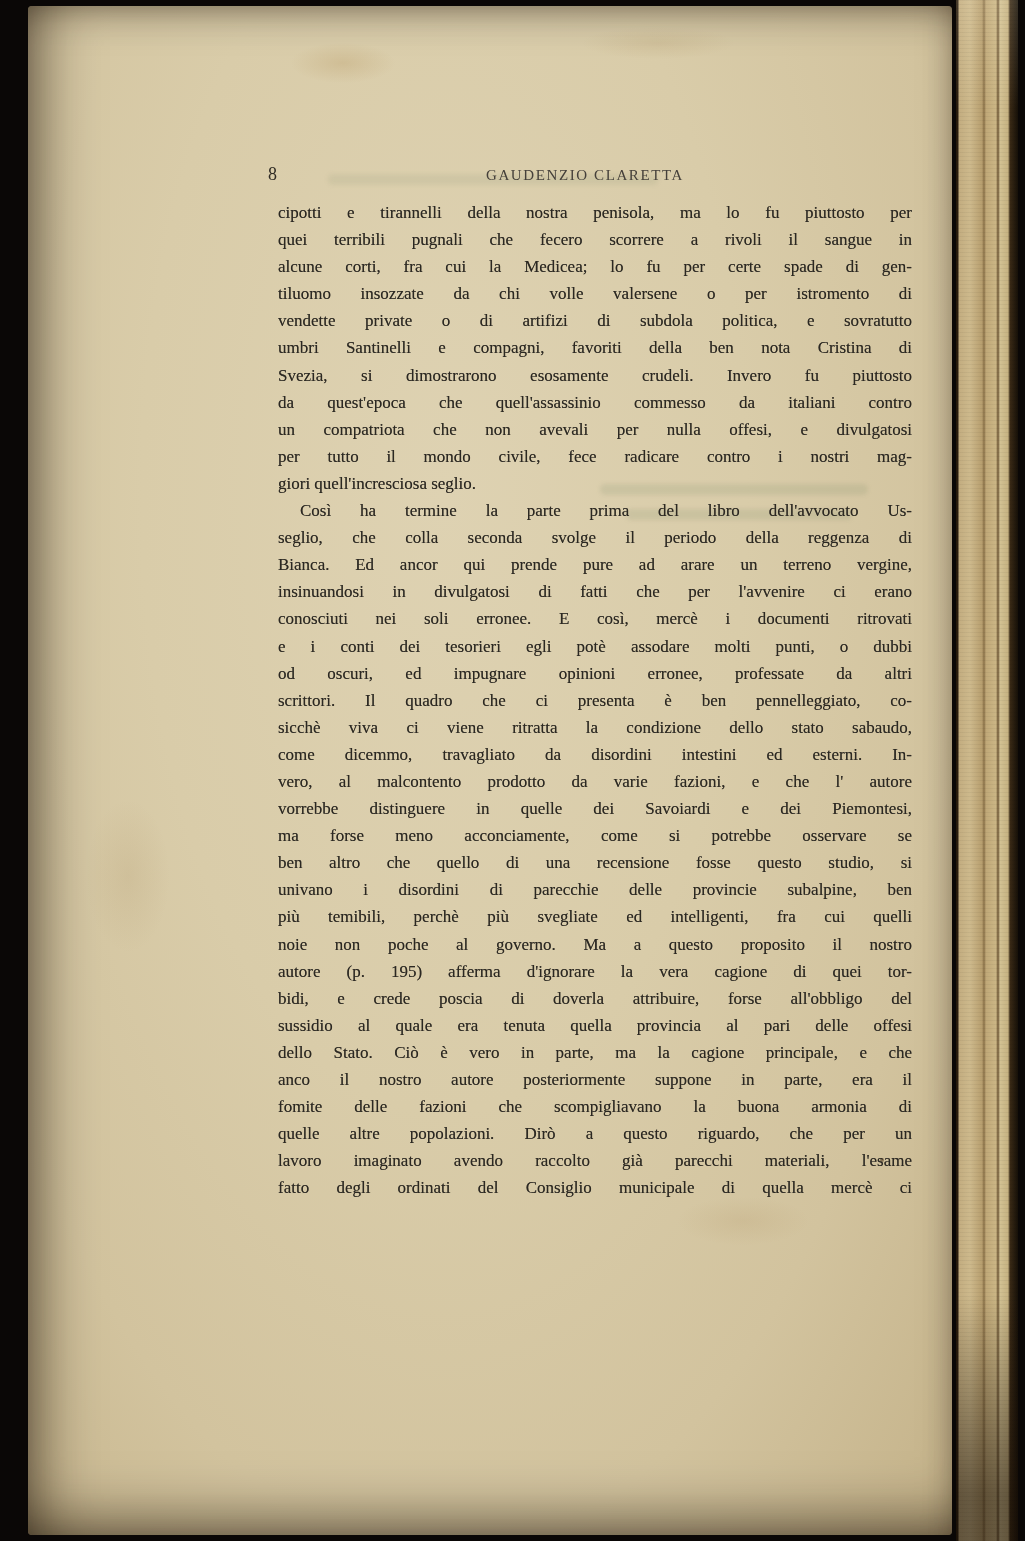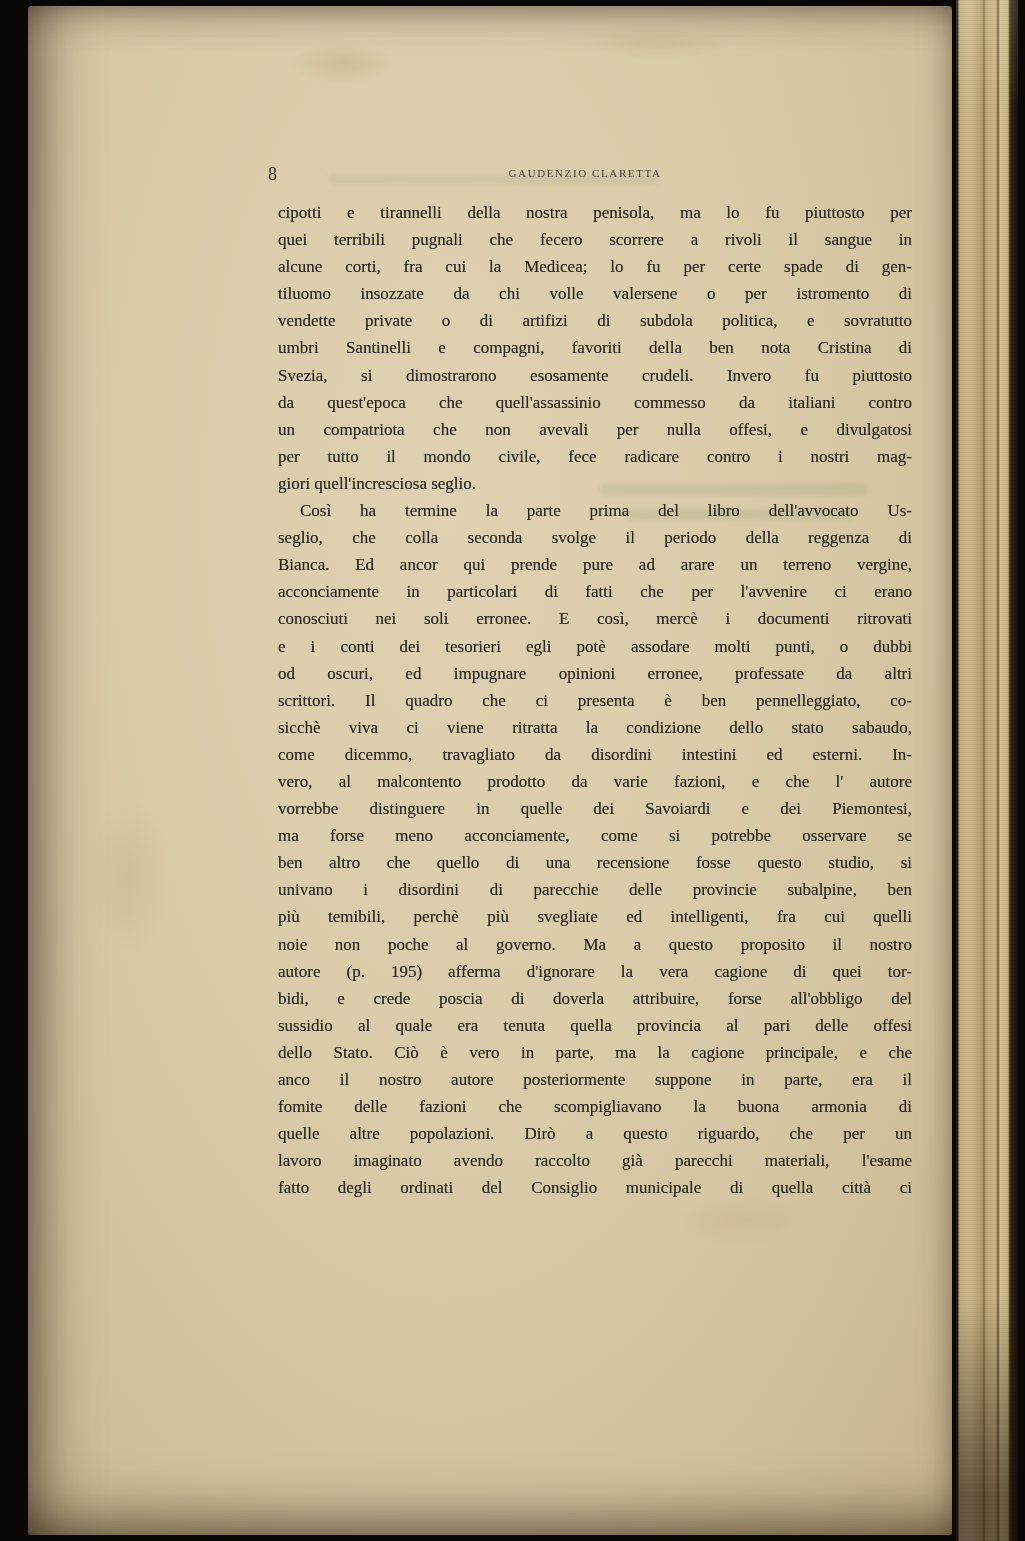--- a/index.html
+++ b/index.html
@@ -76,21 +76,21 @@
   .page-num {
     position: absolute;
     left: 0;
     top: 0;
     font-size: 18px;
     color: #2f2b24;
   }
   .running-title {
     display: block;
     text-align: center;
-    font-size: 11px;
+    font-size: 15px;
     letter-spacing: 1.6px;
     color: #45403a;
     padding-top: 3px;
   }
 
   
   .text-block {
     position: absolute;
     left: 240px;
     top: 193px;
@@ -158,21 +158,21 @@
         <div class="text-line">vendette private o di artifizi di subdola politica, e sovratutto</div>
         <div class="text-line">umbri Santinelli e compagni, favoriti della ben nota Cristina di</div>
         <div class="text-line">Svezia, si dimostrarono esosamente crudeli. Invero fu piuttosto</div>
         <div class="text-line">da quest'epoca che quell'assassinio commesso da italiani contro</div>
         <div class="text-line">un compatriota che non avevali per nulla offesi, e divulgatosi</div>
         <div class="text-line">per tutto il mondo civile, fece radicare contro i nostri mag-</div>
         <div class="text-line para-end">giori quell'incresciosa seglio.</div>
         <div class="text-line indent">Così ha termine la parte prima del libro dell'avvocato Us-</div>
         <div class="text-line">seglio, che colla seconda svolge il periodo della reggenza di</div>
         <div class="text-line">Bianca. Ed ancor qui prende pure ad arare un terreno vergine,</div>
-        <div class="text-line">acconciamente in particolari di fatti che per l'avvenire ci erano</div>
+        <div class="text-line">insinuandosi in divulgatosi di fatti che per l'avvenire ci erano</div>
         <div class="text-line">conosciuti nei soli erronee. E così, mercè i documenti ritrovati</div>
         <div class="text-line">e i conti dei tesorieri egli potè assodare molti punti, o dubbi</div>
         <div class="text-line">od oscuri, ed impugnare opinioni erronee, professate da altri</div>
         <div class="text-line">scrittori. Il quadro che ci presenta è ben pennelleggiato, co-</div>
         <div class="text-line">sicchè viva ci viene ritratta la condizione dello stato sabaudo,</div>
         <div class="text-line">come dicemmo, travagliato da disordini intestini ed esterni. In-</div>
         <div class="text-line">vero, al malcontento prodotto da varie fazioni, e che l' autore</div>
         <div class="text-line">vorrebbe distinguere in quelle dei Savoiardi e dei Piemontesi,</div>
         <div class="text-line">ma forse meno acconciamente, come si potrebbe osservare se</div>
         <div class="text-line">ben altro che quello di una recensione fosse questo studio, si</div>
@@ -180,20 +180,20 @@
         <div class="text-line">più temibili, perchè più svegliate ed intelligenti, fra cui quelli</div>
         <div class="text-line">noie non poche al governo. Ma a questo proposito il nostro</div>
         <div class="text-line">autore (p. 195) afferma d'ignorare la vera cagione di quei tor-</div>
         <div class="text-line">bidi, e crede poscia di doverla attribuire, forse all'obbligo del</div>
         <div class="text-line">sussidio al quale era tenuta quella provincia al pari delle offesi</div>
         <div class="text-line">dello Stato. Ciò è vero in parte, ma la cagione principale, e che</div>
         <div class="text-line">anco il nostro autore posteriormente suppone in parte, era il</div>
         <div class="text-line">fomite delle fazioni che scompigliavano la buona armonia di</div>
         <div class="text-line">quelle altre popolazioni. Dirò a questo riguardo, che per un</div>
         <div class="text-line">lavoro imaginato avendo raccolto già parecchi materiali, l'esame</div>
-        <div class="text-line">fatto degli ordinati del Consiglio municipale di quella città ci</div>
+        <div class="text-line">fatto degli ordinati del Consiglio municipale di quella mercè ci</div>
       </div>
 
   </div>
 
   <div class="fore-edge"></div>
 
 </div>
 
 </body></html>

